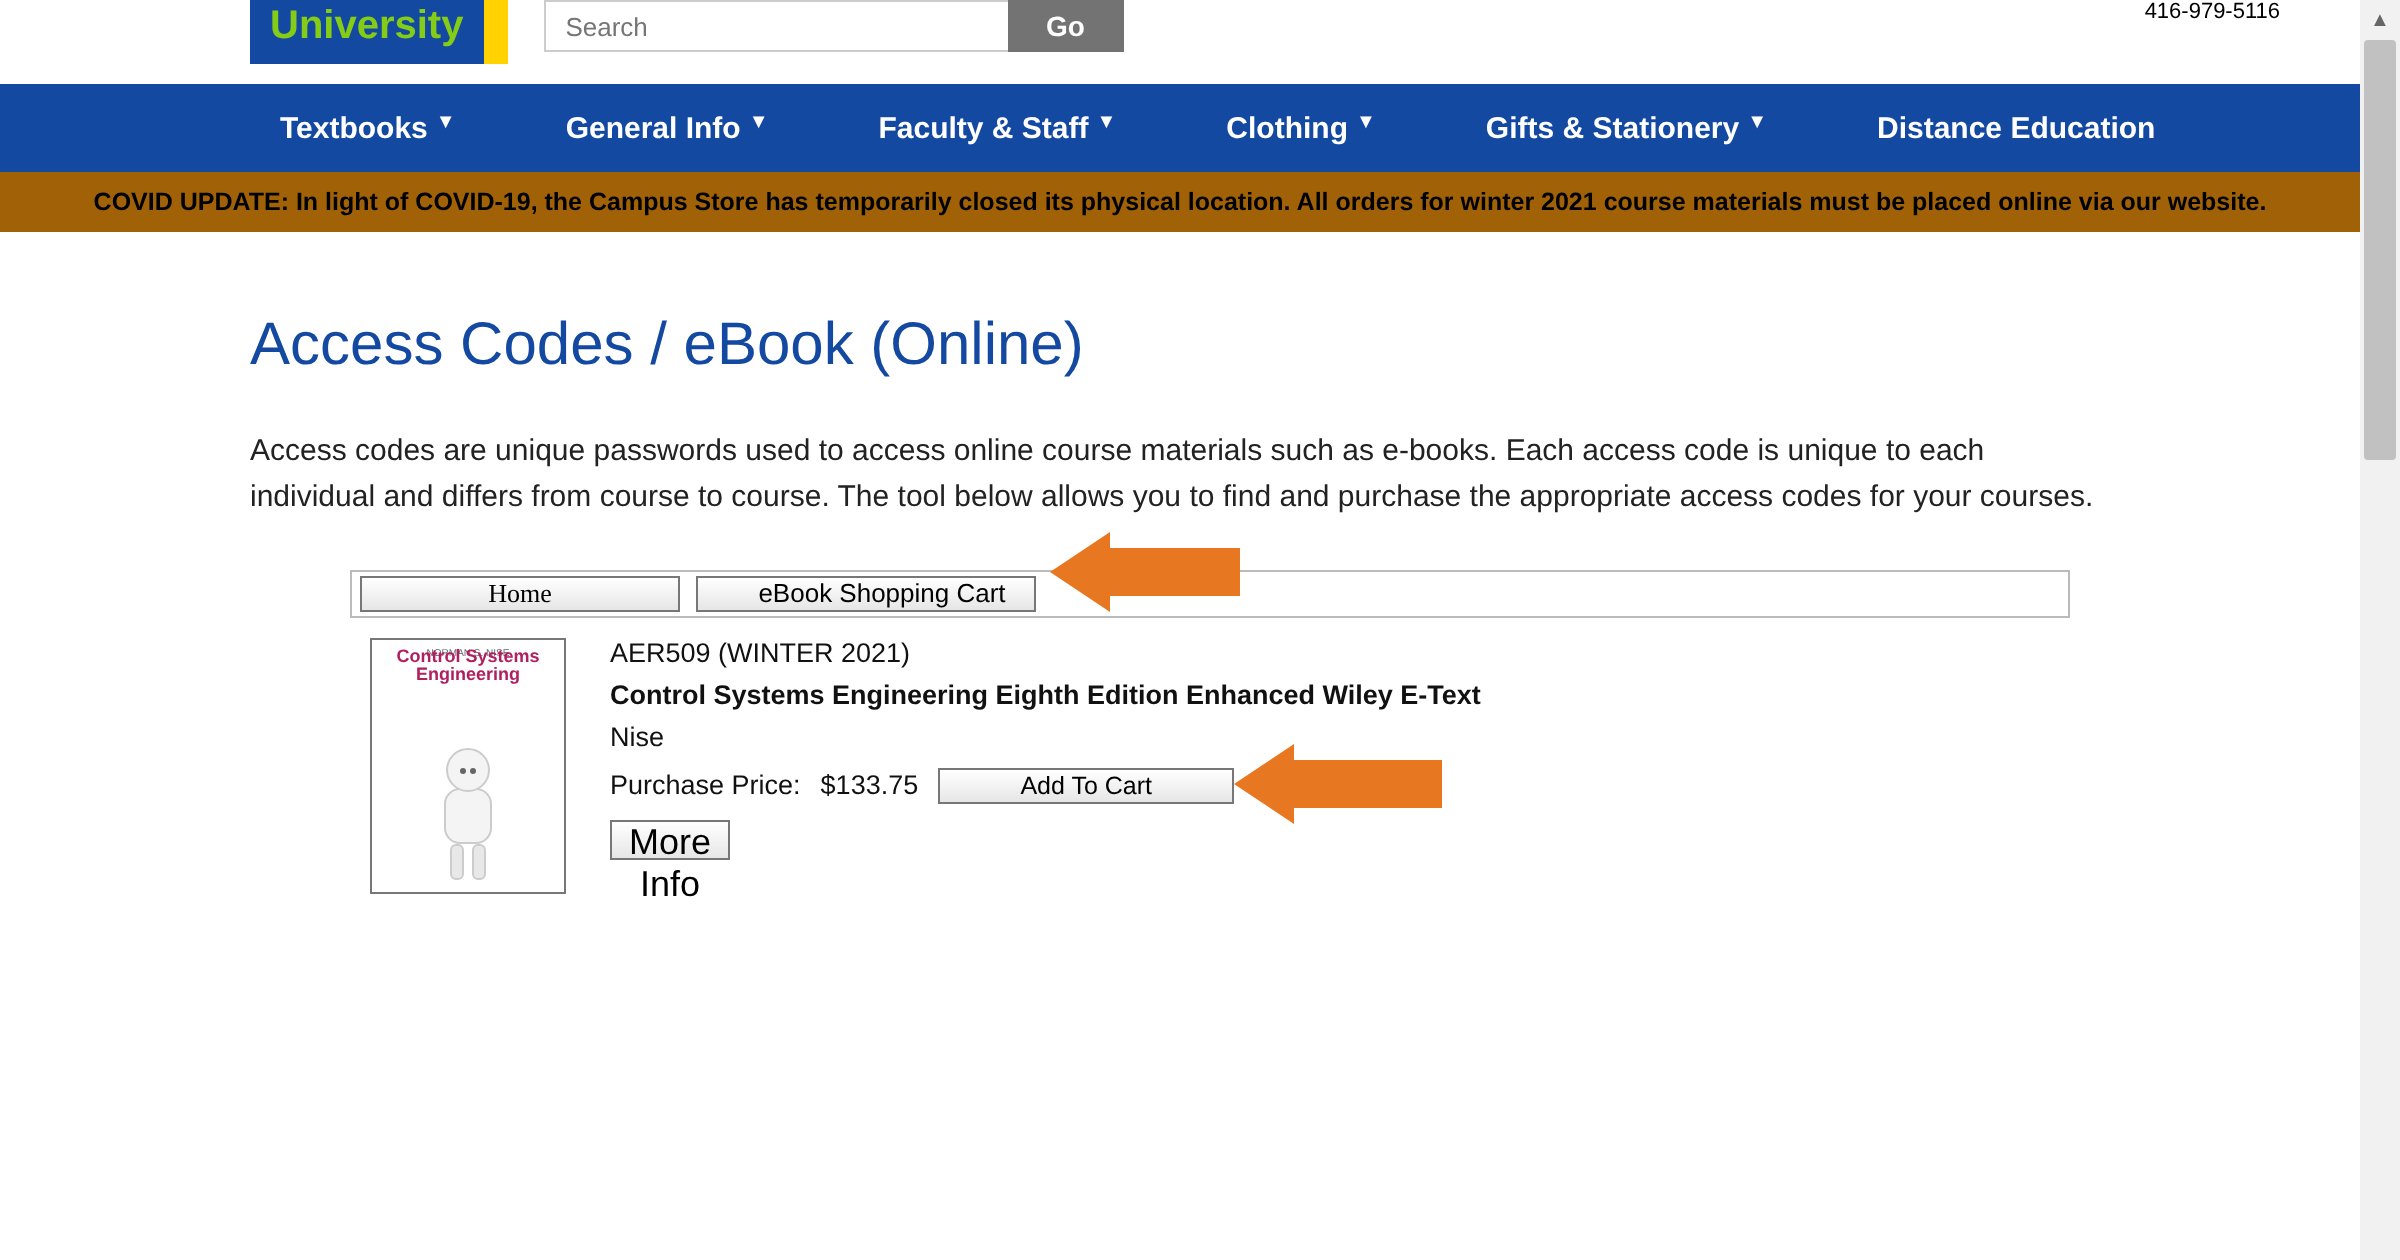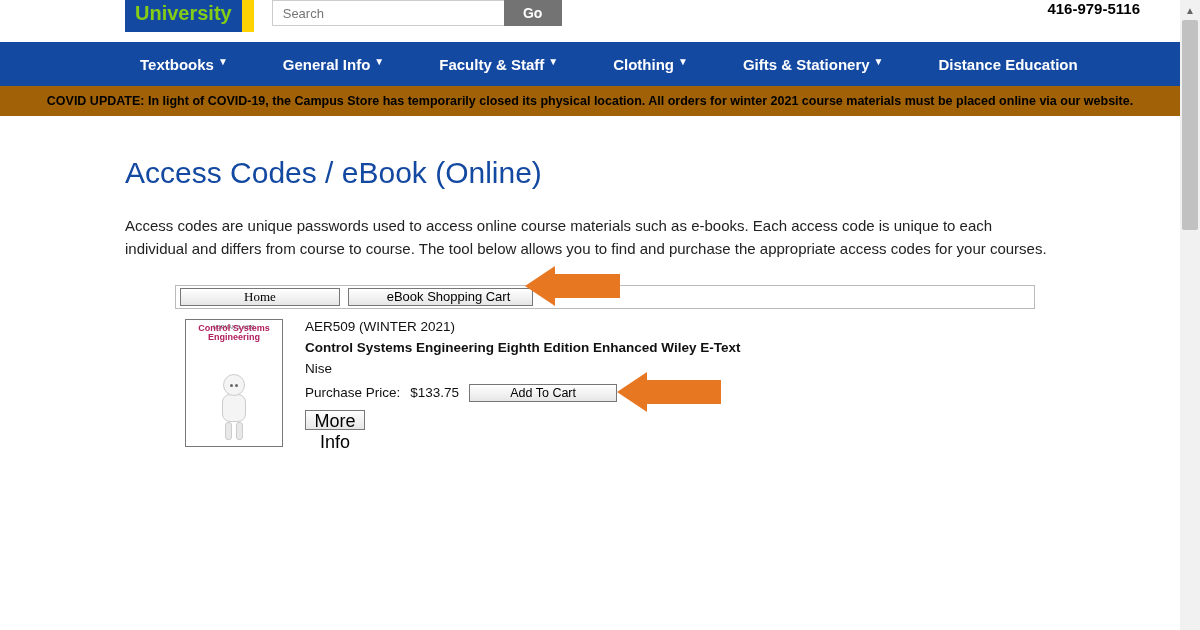--- a/index.html
+++ b/index.html
@@ -8,36 +8,36 @@
   .scrollbar { position:absolute; right:0; top:0; width:20px; height:630px; background:#f1f1f1; }
   .scroll-up { position:absolute; top:0; left:0; width:20px; height:20px; background:#f1f1f1; display:flex; align-items:center; justify-content:center; font-size:10px; color:#666; }
   .scroll-thumb { position:absolute; top:20px; left:2px; width:16px; height:210px; background:#c1c1c1; border-radius:2px; }
 
   .top-bar { display:flex; align-items:flex-start; padding:0 0 0 125px; height:30px; position:relative; }
   .logo-box { background:#1449a2; color:#84cc16; font-weight:bold; font-size:20px; padding:2px 10px 8px 10px; line-height:22px; position:relative; }
   .logo-accent { position:absolute; right:-12px; top:0; width:12px; height:100%; background:#ffd200; }
   .search-wrap { margin-left:30px; display:flex; height:26px; }
   .search-input { width:232px; border:1px solid #ccc; border-right:none; padding:0 10px; font-size:13px; color:#888; }
   .go-btn { width:58px; background:#737373; color:#fff; border:none; font-weight:bold; font-size:14px; cursor:pointer; }
-  .phone { position:absolute; right:40px; top:0; font-weight:bold; font-size:15px; color:#000;text-align:right; }
+  .phone { position:absolute; right:40px; top:0; font-weight:normal; font-size:11px; color:#000;text-align:right; }
 
   .nav-bar { background:#1449a2; height:44px; margin-top:12px; display:flex; align-items:center; padding-left:140px; gap:55px; }
   .nav-item { color:#fff; font-weight:bold; font-size:15px; cursor:pointer; display:flex; align-items:flex-start; gap:4px; }
   .chev { font-size:10px; }
 
   .covid-bar { background:#a16207; text-align:center; padding:8px 10px; font-size:12.5px; font-weight:bold; color:#000; }
 
   .content { padding:40px 125px 0 125px; }
   .page-title { color:#1449a2; font-size:30px; font-weight:normal; margin-bottom:24px; font-family: Arial, sans-serif; }
   .intro { font-size:15px; color:#222; line-height:1.55; margin-bottom:24px; }
 
   .tool { border:1px solid #bbb; margin-left:50px; width:860px; height:24px; display:flex; align-items:center; padding:2px 4px; gap:8px; }
   .tool-btn { border:1px solid #777; background:linear-gradient(#fff,#e6e6e6); font-size:13px; height:18px; line-height:16px; text-align:center; cursor:pointer; color:#000; }
   .tool-home { width:160px;font-family:Liberation Serif, serif; }
-  .tool-cart { width:185px;padding-left:16px; }
+  .tool-cart { width:170px;padding-left:16px; }
 
   .product-row { display:flex; margin-top:10px; margin-left:60px; gap:22px; }
   .cover { width:98px; height:128px; border:1px solid #777; background:#fff; position:relative; overflow:hidden; }
   .cover-title { position:absolute; top:4px; left:0; width:100%; text-align:center; font-size:9px; color:#b02060; font-weight:bold; line-height:1.1; }
   .cover-author { position:absolute; top:4px; left:0; width:100%; text-align:center; font-size:5px; color:#666; }
   .robot { position:absolute; bottom:6px; left:50%; transform:translateX(-50%); width:42px; height:66px; }
   .robot .head { width:22px; height:22px; background:#f4f4f4; border:1px solid #ccc; border-radius:50%; margin:0 auto; position:relative; }
   .robot .head::before, .robot .head::after { content:""; position:absolute; top:9px; width:3px; height:3px; background:#666; border-radius:50%; }
   .robot .head::before { left:6px; }
   .robot .head::after { right:6px; }

